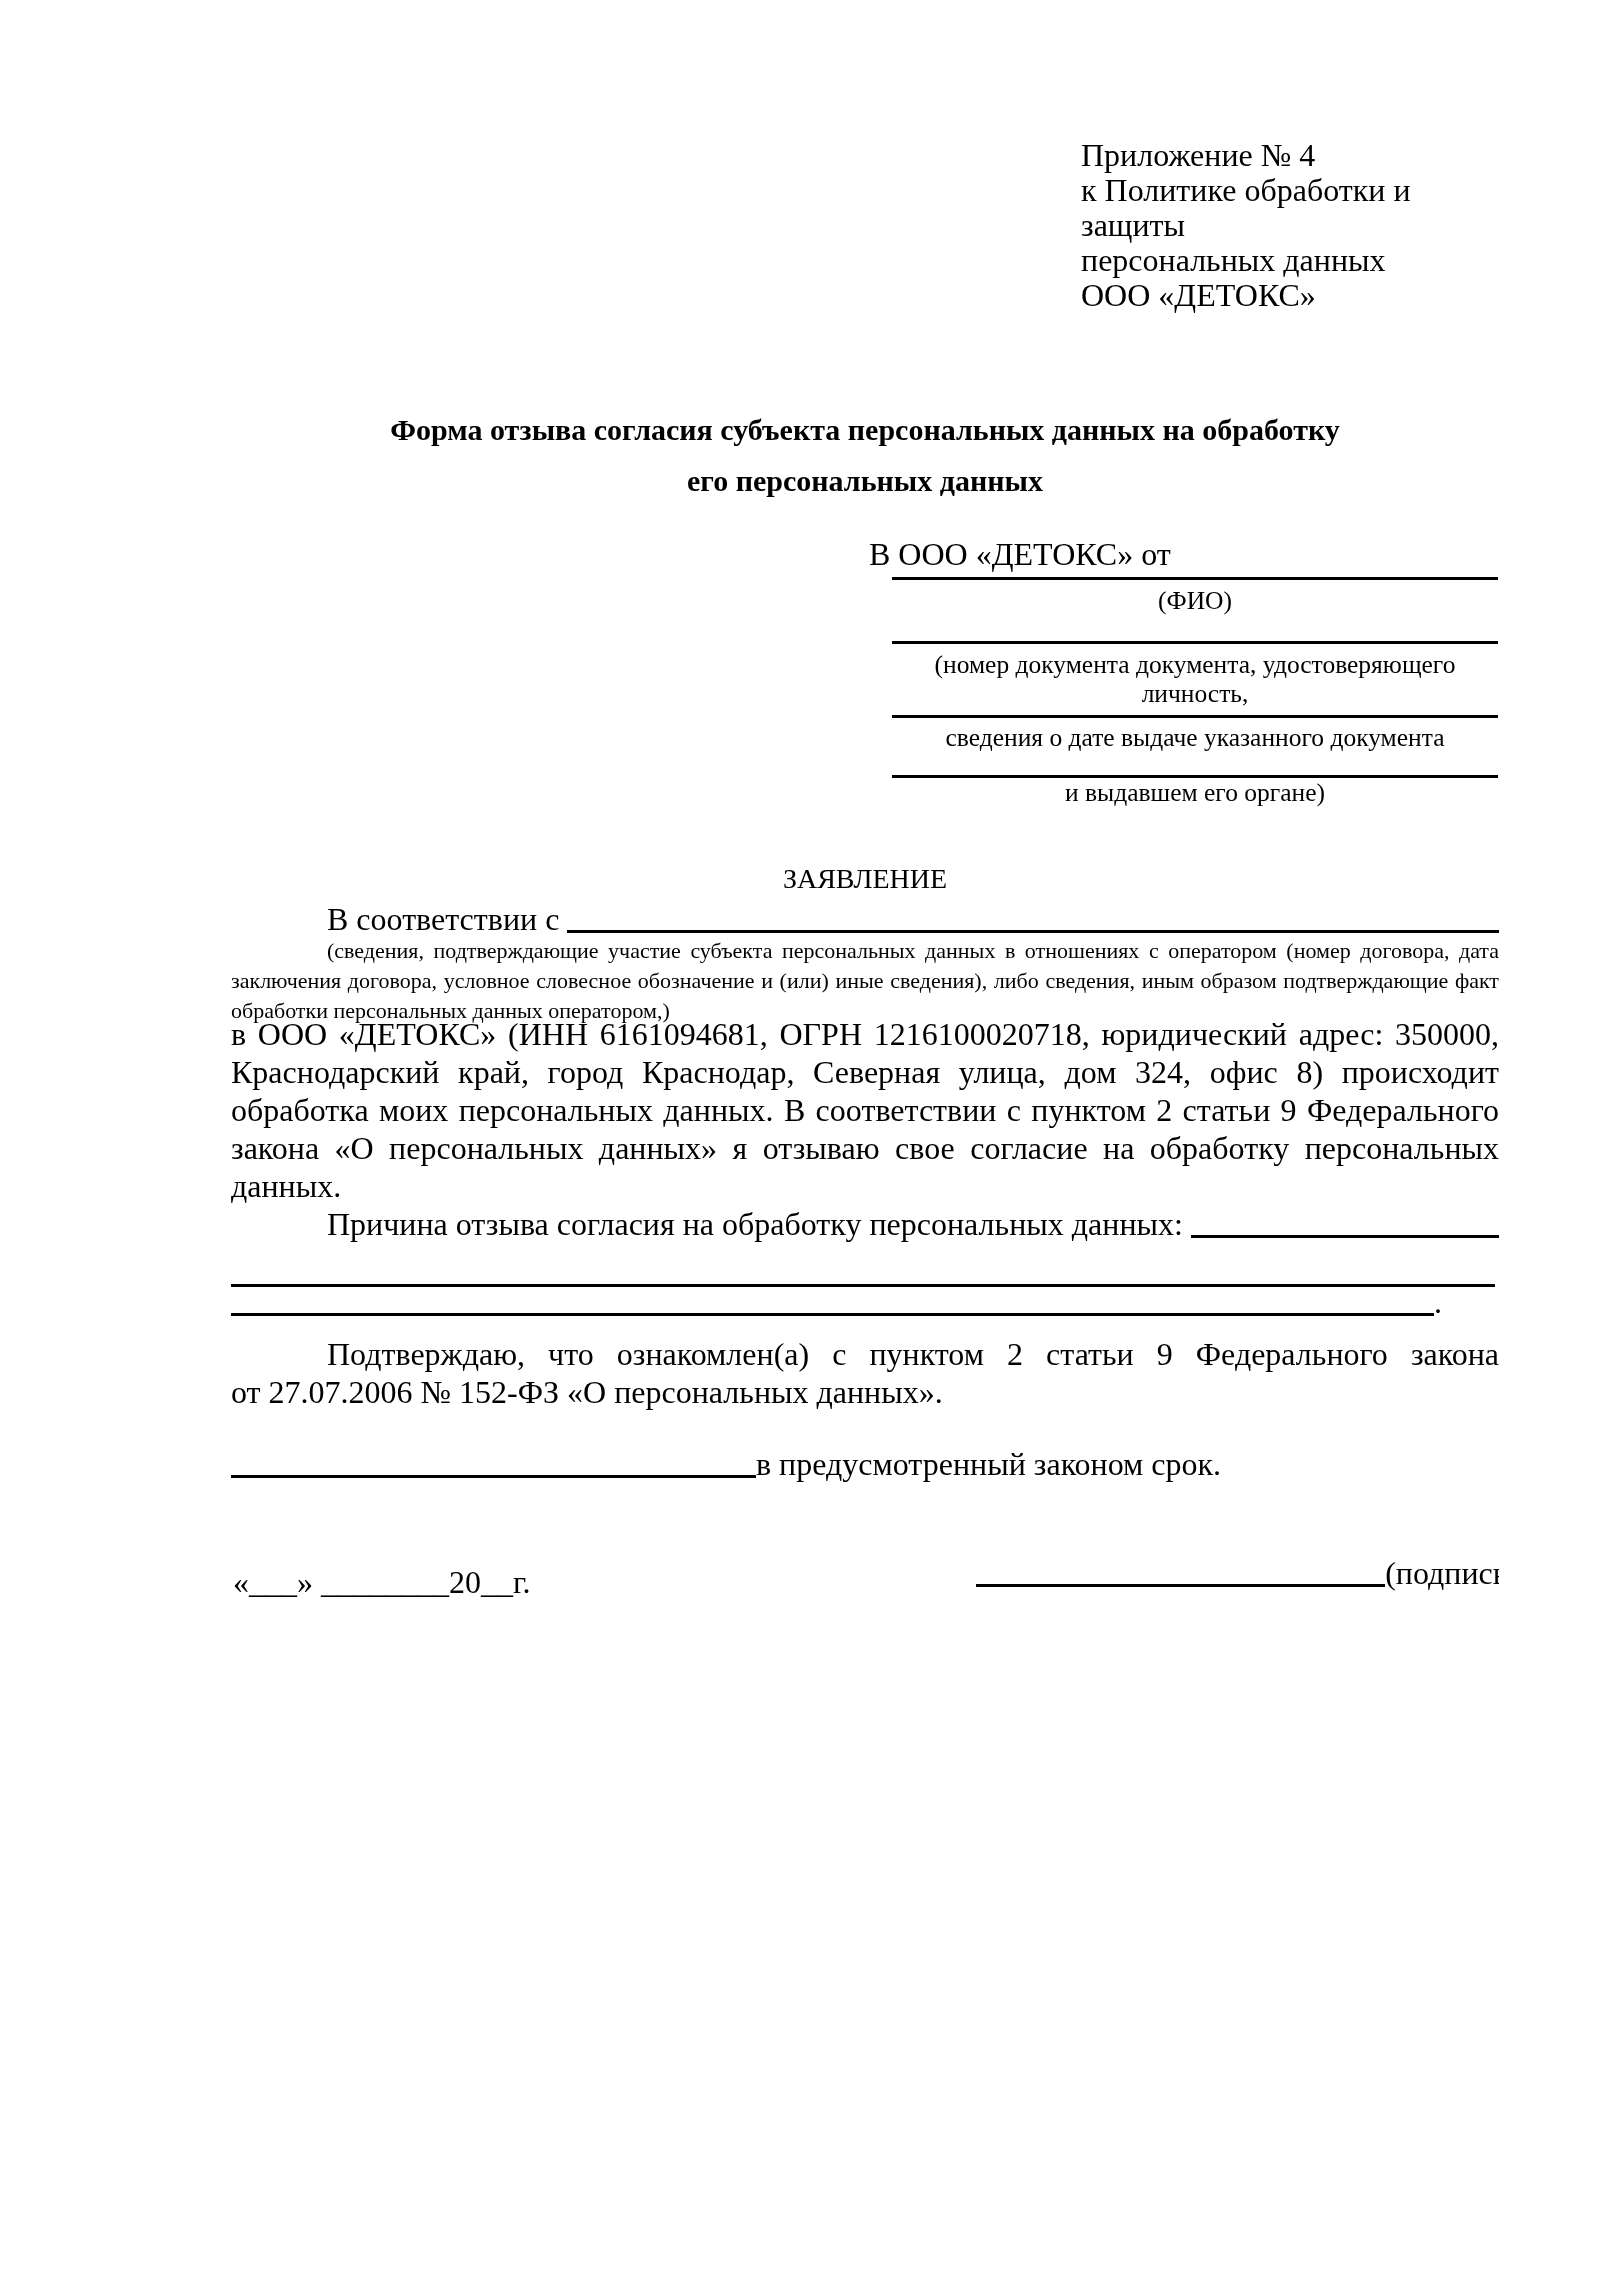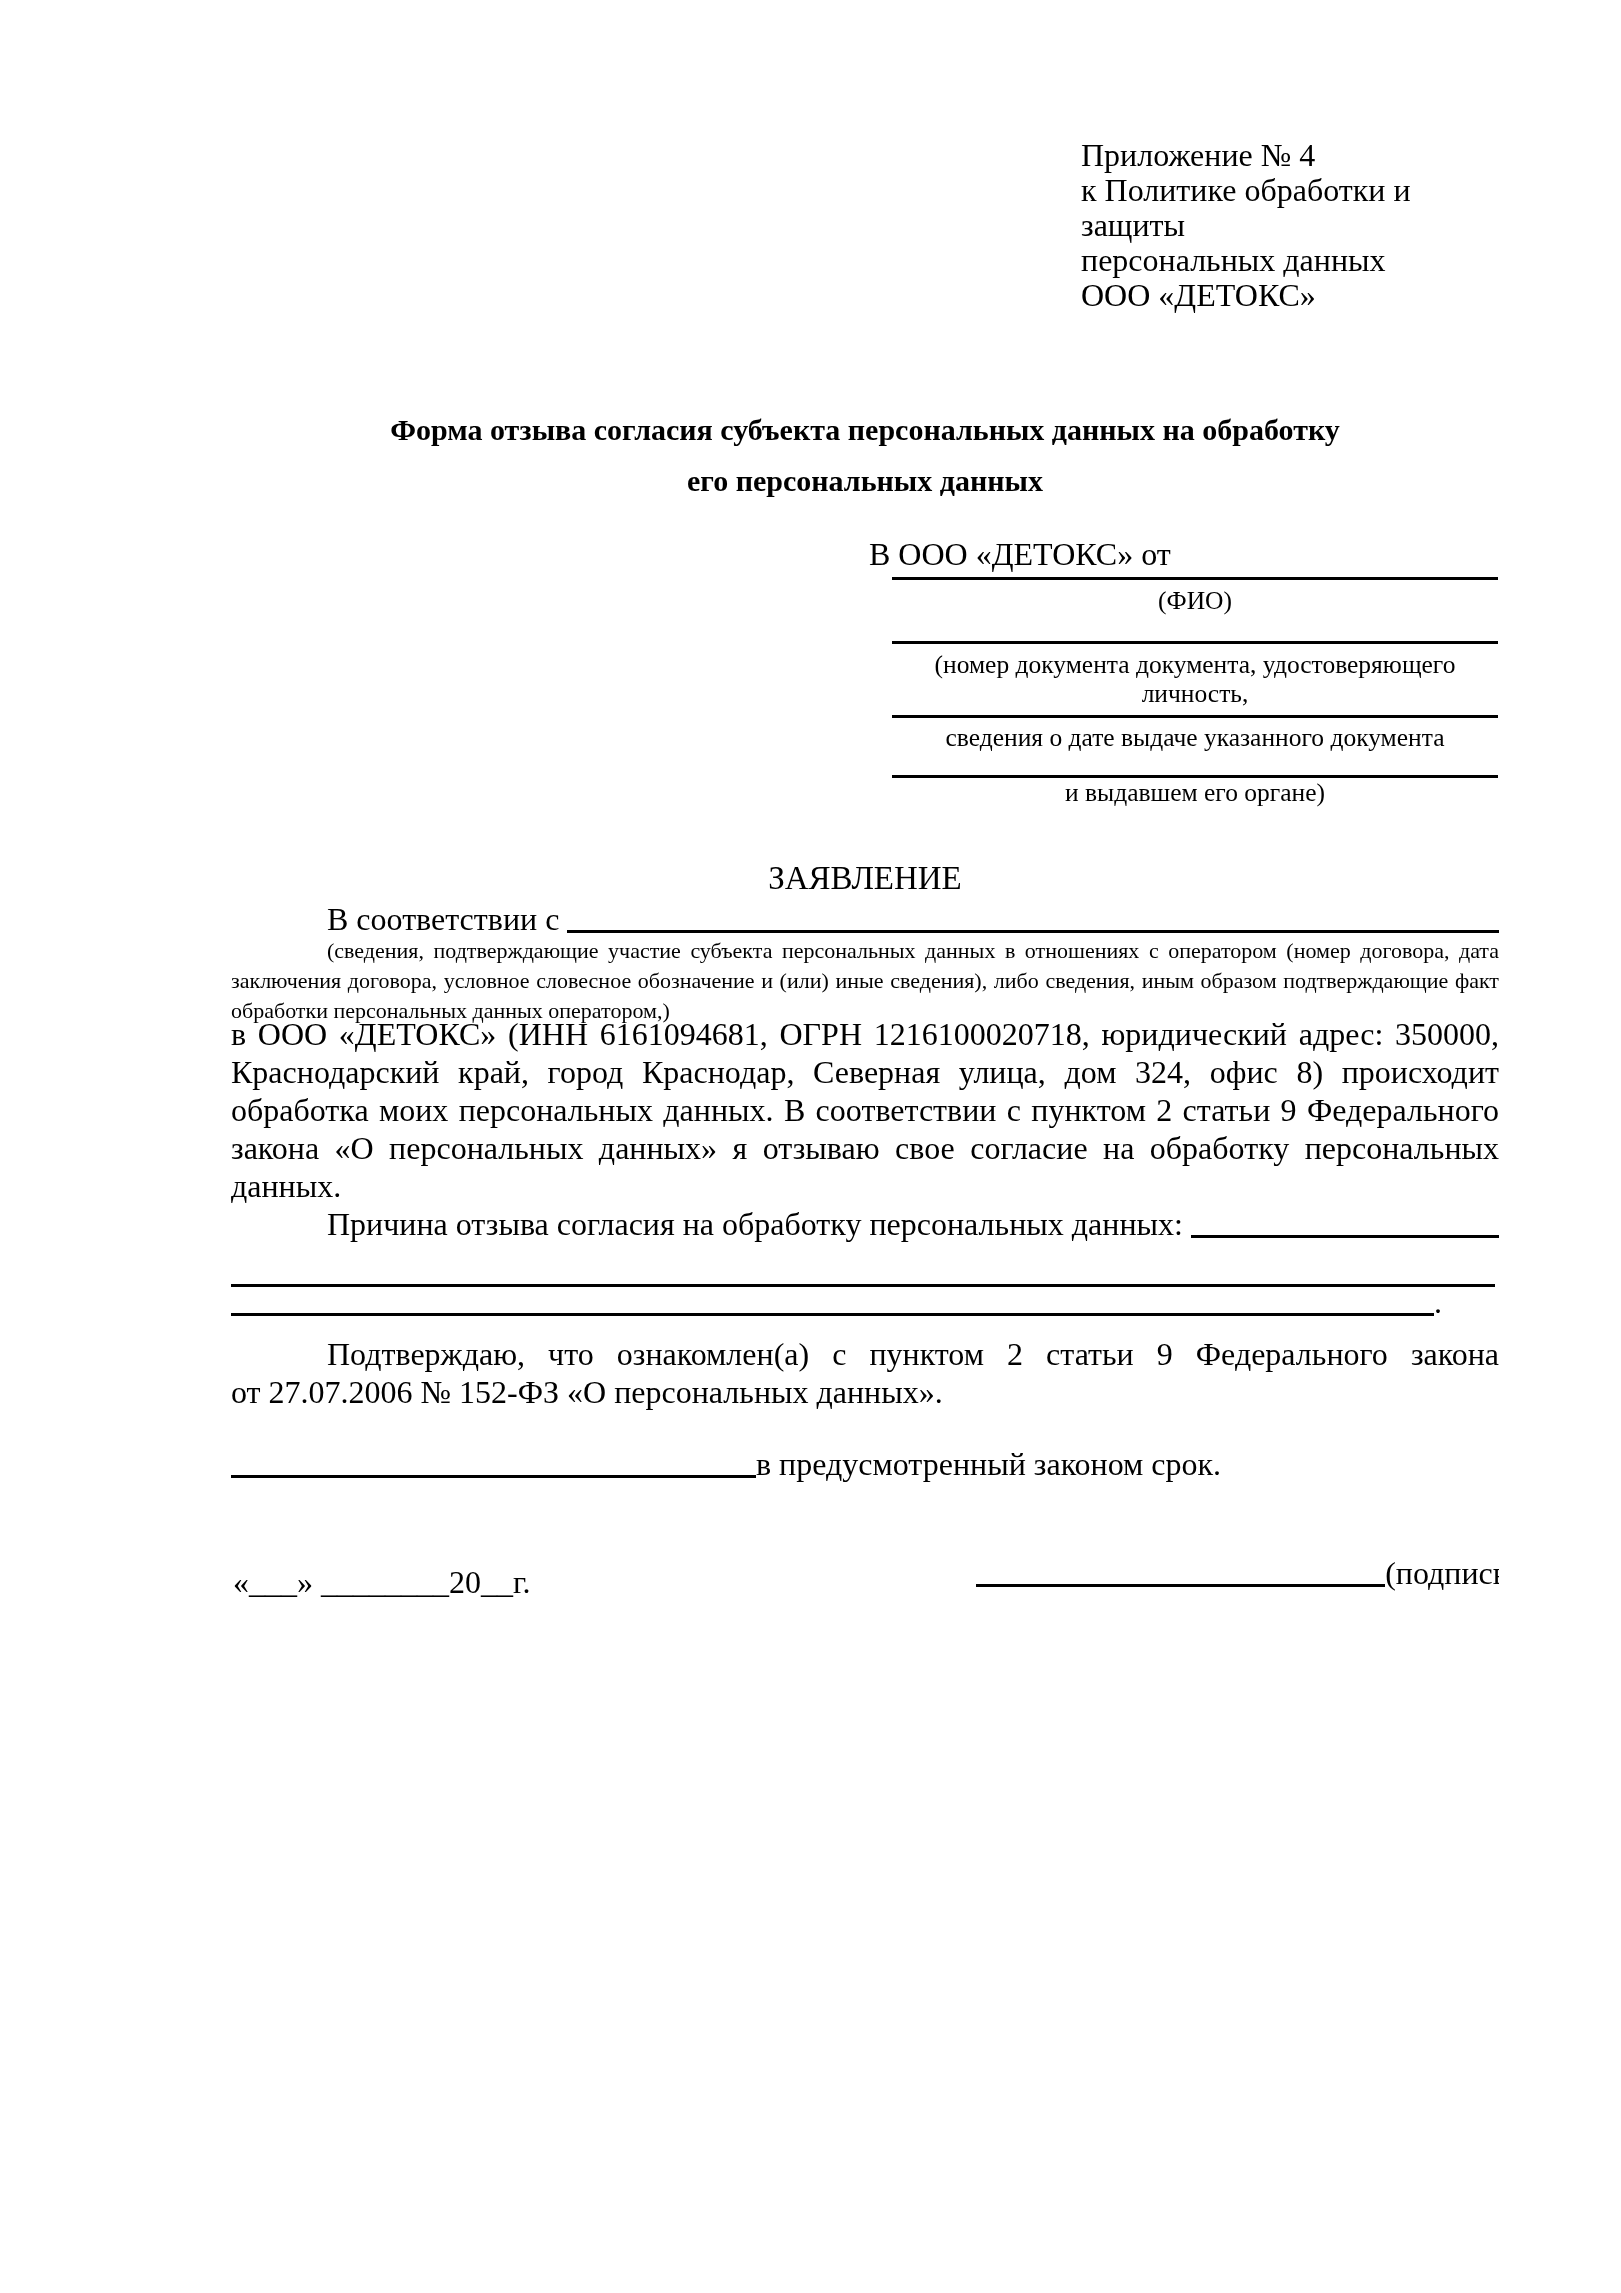--- a/index.html
+++ b/index.html
@@ -10,21 +10,21 @@
     color:#000;
     font-family:"Liberation Serif","DejaVu Serif",serif;
     overflow:hidden;
   }
   .abs{position:absolute;}
   .body-text{font-size:32px;line-height:38px;}
   .small-text{font-size:22px;line-height:30px;}
   .label-text{font-size:25.5px;line-height:29px;text-align:center;}
   .header-block{font-size:32px;line-height:35px;}
   .title-block{font-size:30px;line-height:51px;font-weight:bold;text-align:center;}
-  .heading{font-size:33px;line-height:39px;text-align:center;}
+  .heading{font-size:28px;line-height:39px;text-align:center;}
   .rule{border-bottom:3.9px solid #000;height:0;}
   .filled-row{display:flex;}
   .filled-row .txt{white-space:nowrap;}
   .fill-line{flex:1 1 auto;border-bottom:3.9px solid #000;margin-bottom:4.9px;}
   .fill-line.fixed{flex:0 0 auto;}
   .spacer-indent{flex:0 0 96px;}
   .para > div{white-space:nowrap;text-align:justify;}
   .para > div.jline{text-align-last:justify;}
   .para.indent > div:first-child{text-indent:96px;}
 </style>

